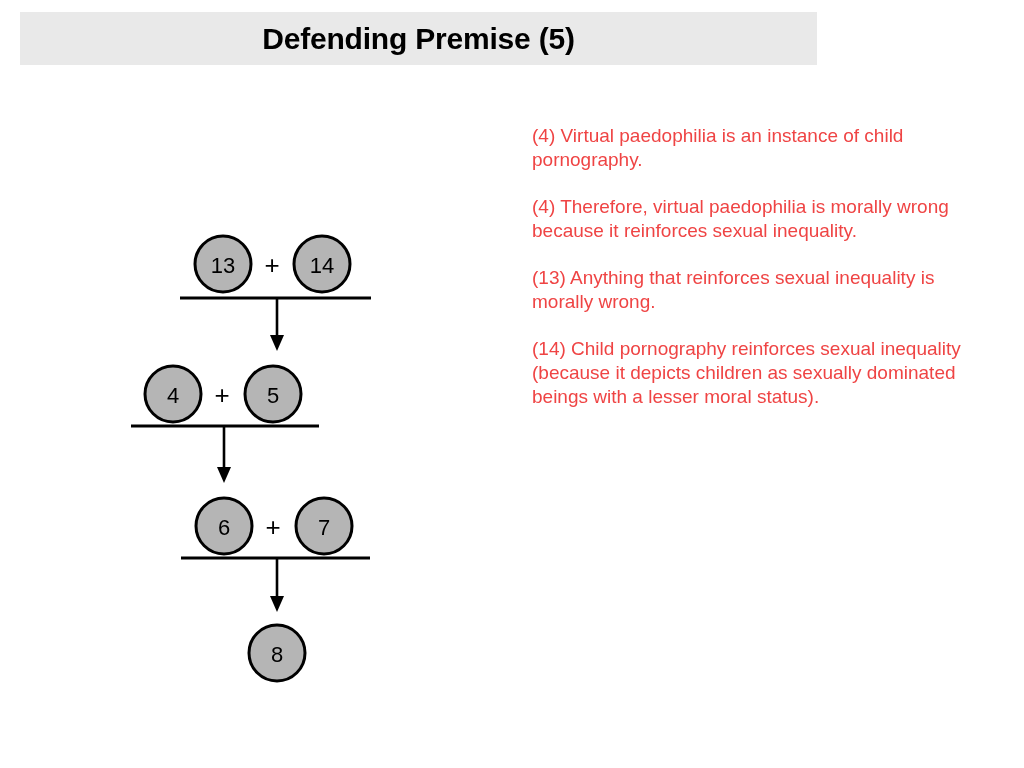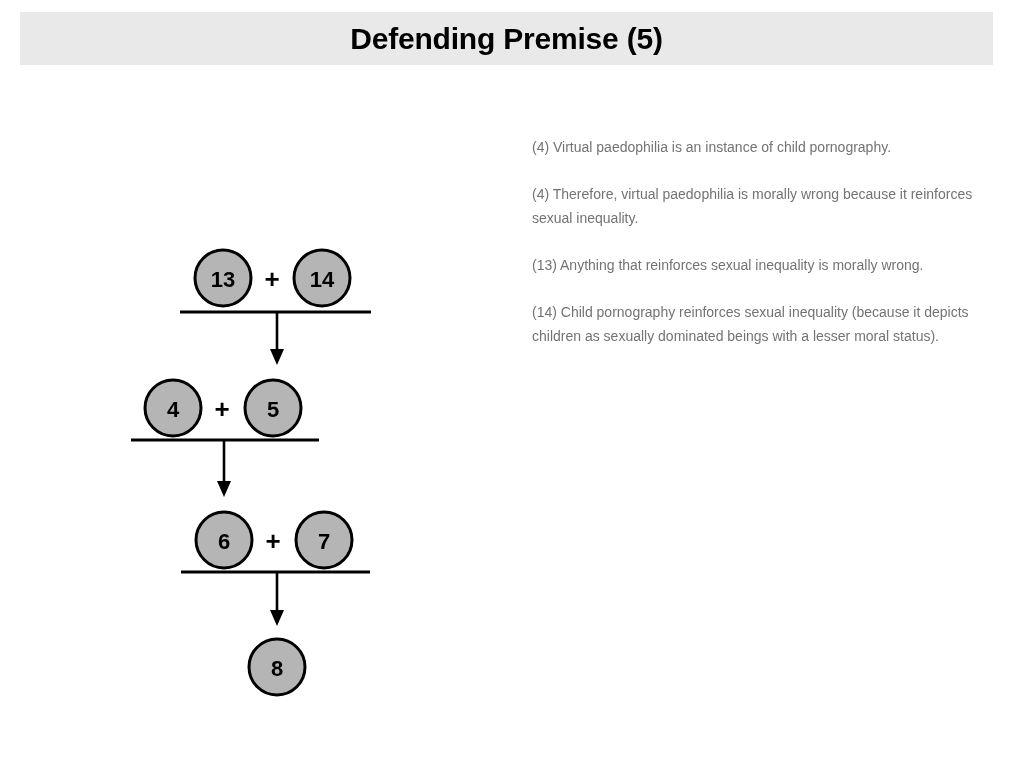--- a/index.html
+++ b/index.html
@@ -14,43 +14,42 @@
     overflow: hidden;
     font-family: "Liberation Sans", sans-serif;
     color: #000000;
   }
 
   
   #title-banner {
     position: absolute;
     left: 20px;
     top: 12px;
-    width: 973px;
+    width: 797px;
     height: 53px;
     background: #e9e9e9;
     display: flex;
     align-items: center;
     justify-content: center;
   }
   #title-text {
     font-size: 30px;
     font-weight: bold;
     letter-spacing: -0.2px;
     color: #000000;
     white-space: nowrap;
   }
 
   
   #diagram {
     position: absolute;
     left: 0px;
-    top: 106px;
+    top: 92px;
     width: 500px;
     height: 640px;
-    font-weight: bold;
   }
   #diagram-svg {
     display: block;
   }
   .node-circle {
     fill: #b5b5b5;
     stroke: #000000;
     stroke-width: 3;
   }
   .node-label {
@@ -80,24 +79,24 @@
   }
 
   
   #premise-list {
     position: absolute;
     left: 532px;
     top: 120px;
     width: 452px;
   }
   .premise-item {
-    font-size: 14px;
+    font-size: 19px;
     line-height: 24px;
-    color: #737373;
-    margin: 15px 0 23px 0;
+    color: #ef4444;
+    margin: 4px 0 23px 0;
   }
   .premise-item:last-child {
     margin-bottom: 0;
   }
 </style>
 </head>
 <body>
 
 <div id="title-banner">
   <div id="title-text">Defending Premise (5)</div>

